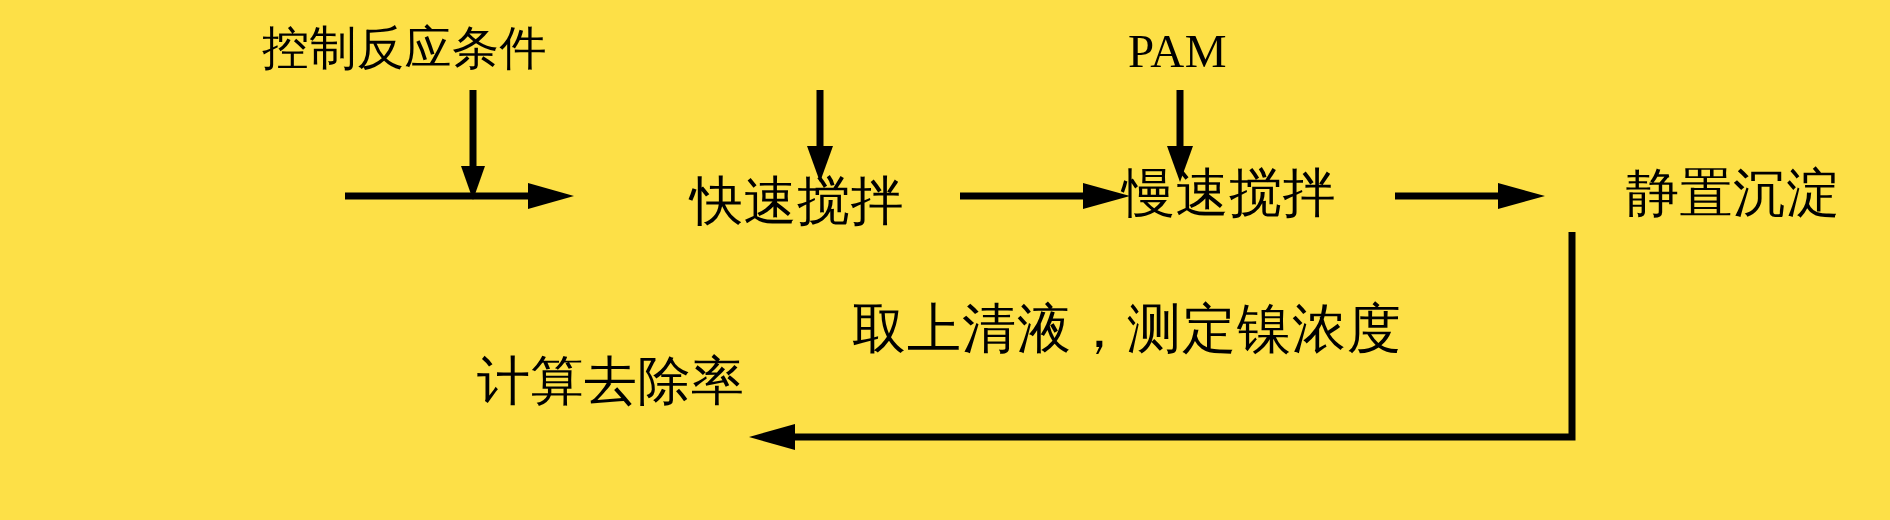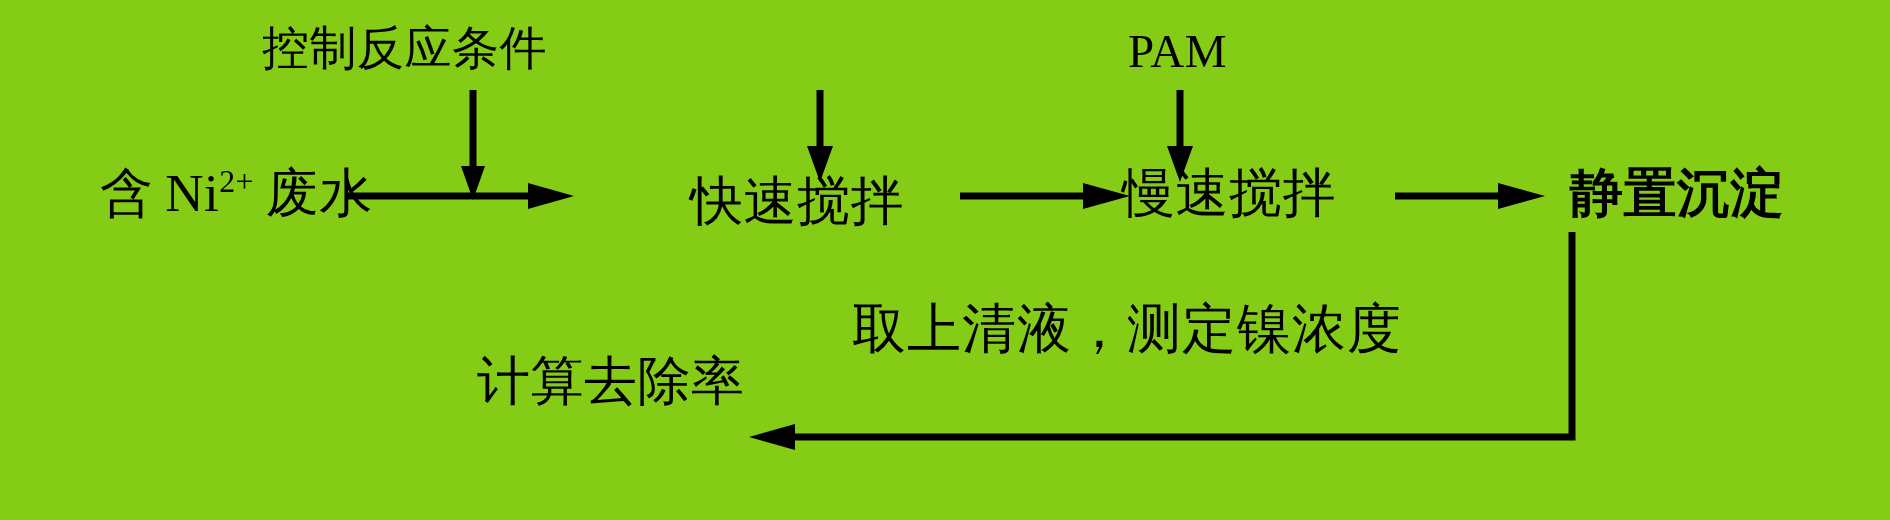--- a/index.html
+++ b/index.html
@@ -5,21 +5,21 @@
 <style>
   html, body {
     margin: 0;
     padding: 0;
     background: #ffffff;
   }
   #canvas {
     position: relative;
     width: 1890px;
     height: 520px;
-    background: #84cc16;
+    background: #fde047;
     overflow: hidden;
     font-family: "Liberation Serif", "DejaVu Serif", serif;
     color: #000000;
   }
   .node, .edge-label, .input-label {
     position: absolute;
     white-space: nowrap;
     color: #000;
     line-height: 1;
   }
@@ -106,27 +106,24 @@
       <polygon points="795,424 749,437 795,450"></polygon>
     </g>
 
   </svg>
 
   <div class="input-label" style="left:262px; top:25px;">控制反应条件</div>
 
 
   <div class="input-label" style="left:1128px; top:28px;text-align:right;">PAM</div>
 
-  <div class="node" style="left:100px; top:167px;">
-    <span>含</span><span class="sp"></span><span class="elem">Ni</span><span class="sup">2+</span><span class="sp"></span><span>废水</span>
-  </div>
 
   <div class="node" style="left:690px; top:167px;margin-top:8px;">快速搅拌</div>
 
   <div class="node" style="left:1122px; top:167px;font-family:Liberation Serif, serif;">慢速搅拌</div>
 
-  <div class="node" style="left:1570px; top:167px;font-weight:bold;">静置沉淀</div>
+  <div class="node" style="left:1626px; top:167px;">静置沉淀</div>
 
   <div class="node" style="left:477px; top:355px;">计算去除率</div>
 
   <div class="edge-label" style="left:852px; top:302px;">取上清液，测定镍浓度</div>
 
 </div>
 
 </body></html>

